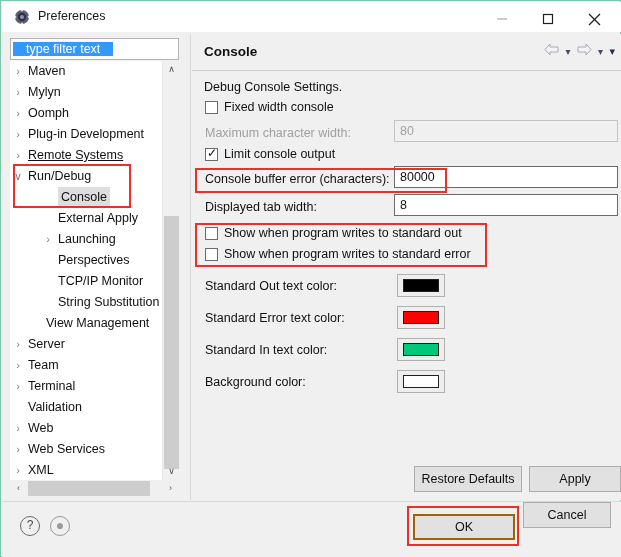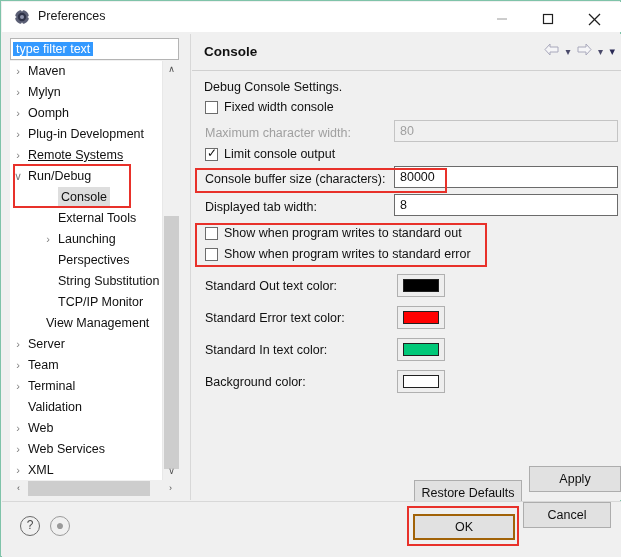--- a/index.html
+++ b/index.html
@@ -66,21 +66,21 @@
     border: 1px solid #b4b4b4;
     background: #ffffff;
     overflow: hidden;
   }
   .filter-text {
     position: absolute;
     left: 2px; top: 3px;
     background: #3399ff;
     color: #ffffff;
     font-size: 12.5px;
-    padding: 0 3px;
+    padding: 0 13px;
     white-space: nowrap;
   }
 
   .tree-panel {
     position: absolute;
     left: 9px; top: 60px;
     width: 169px; height: 436px;
     box-sizing: border-box;
     background: #ffffff;
     overflow: hidden;
@@ -368,34 +368,34 @@
           <span class="tlabel" style="left: 18px; text-decoration: underline;">Remote Systems</span>
         </div>
         <div class="tree-item">
           <span class="twisty" style="left: 0px;">∨</span>
           <span class="tlabel" style="left: 18px;">Run/Debug</span>
         </div>
         <div class="tree-item selected">
           <span class="tlabel" style="left: 48px;">Console</span>
         </div>
         <div class="tree-item">
-          <span class="tlabel" style="left: 48px;">External Tools</span>
+          <span class="tlabel" style="left: 48px;">External Apply</span>
         </div>
         <div class="tree-item">
           <span class="twisty" style="left: 30px;">›</span>
           <span class="tlabel" style="left: 48px;">Launching</span>
         </div>
         <div class="tree-item">
           <span class="tlabel" style="left: 48px;">Perspectives</span>
         </div>
         <div class="tree-item">
+          <span class="tlabel" style="left: 48px;">TCP/IP Monitor</span>
+        </div>
+        <div class="tree-item">
           <span class="tlabel" style="left: 48px;">String Substitution</span>
-        </div>
-        <div class="tree-item">
-          <span class="tlabel" style="left: 48px;">TCP/IP Monitor</span>
         </div>
         <div class="tree-item">
           <span class="tlabel" style="left: 36px;">View Management</span>
         </div>
         <div class="tree-item">
           <span class="twisty" style="left: 0px;">›</span>
           <span class="tlabel" style="left: 18px;">Server</span>
         </div>
         <div class="tree-item">
           <span class="twisty" style="left: 0px;">›</span>
@@ -462,21 +462,21 @@
     <div class="field-label" style="left:33px; top:64px;">Fixed width console</div>
 
     <div class="field-label disabled" style="left:14px; top:90px;">Maximum character width:</div>
     <div class="txtfield disabled" style="left:203px; top:86px; width:224px; height:22px;">80</div>
 
     <div class="cbox" style="left:14px; top:114px;">
       <span class="tick">✓</span>
     </div>
     <div class="field-label" style="left:33px; top:111px;">Limit console output</div>
 
-    <div class="field-label" style="left:14px; top:136px;">Console buffer size (characters):</div>
+    <div class="field-label" style="left:14px; top:136px;">Console buffer error (characters):</div>
     <div class="txtfield" style="left:203px; top:132px; width:224px; height:22px;">80000</div>
 
     <div class="field-label" style="left:14px; top:164px;">Displayed tab width:</div>
     <div class="txtfield" style="left:203px; top:160px; width:224px; height:22px;">8</div>
 
     <div class="cbox" style="left:14px; top:193px;"></div>
     <div class="field-label" style="left:33px; top:190px;">Show when program writes to standard out</div>
 
     <div class="cbox" style="left:14px; top:214px;"></div>
     <div class="field-label" style="left:33px; top:211px;">Show when program writes to standard error</div>
@@ -493,21 +493,21 @@
         <div class="field-label" style="left: 14px; top: 307px;">Standard In text color:</div>
         <div class="colorbtn" style="left: 206px; top: 304px;">
           <div class="swatch" style="background: rgb(0, 200, 120);"></div>
         </div>
         <div class="field-label" style="left: 14px; top: 339px;">Background color:</div>
         <div class="colorbtn" style="left: 206px; top: 336px;">
           <div class="swatch" style="background: rgb(255, 255, 255);"></div>
         </div>
       </div>
 
-    <div class="btn" style="left:223px; top:432px; width:108px;margin-top:14px;">Restore Defaults</div>
+    <div class="btn" style="left:223px; top:432px; width:108px;">Restore Defaults</div>
     <div class="btn" style="left:338px; top:432px; width:92px;">Apply</div>
   </div>
 
   <div class="footer-divider"></div>
   <div class="footer">
     <div class="circ-btn" style="left:18px; top:14px;">?</div>
     <div class="circ-btn" style="left:48px; top:14px; border-color:#9a9a9a; color:#9a9a9a; font-size:14px;">●</div>
 
     <div class="btn primary" style="left:411px; top:12px; width:102px;">OK</div>
     <div class="btn" style="left:521px; top:0; width:88px;">Cancel</div>

